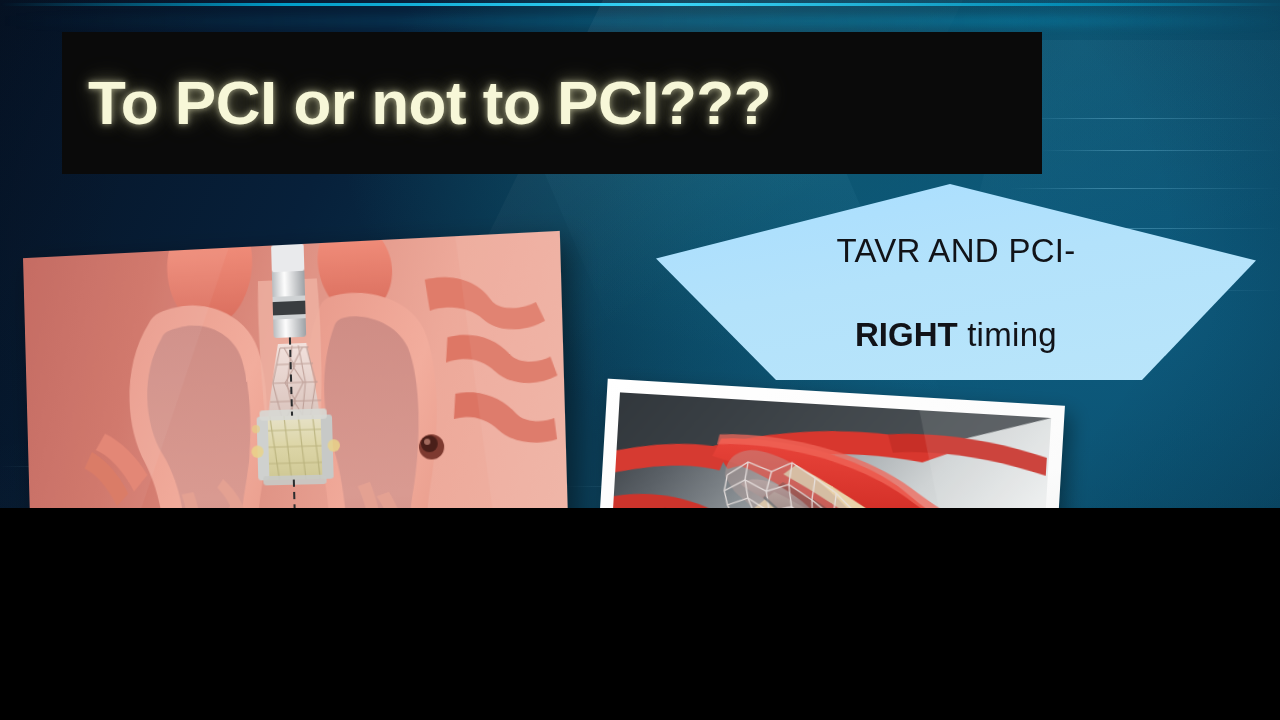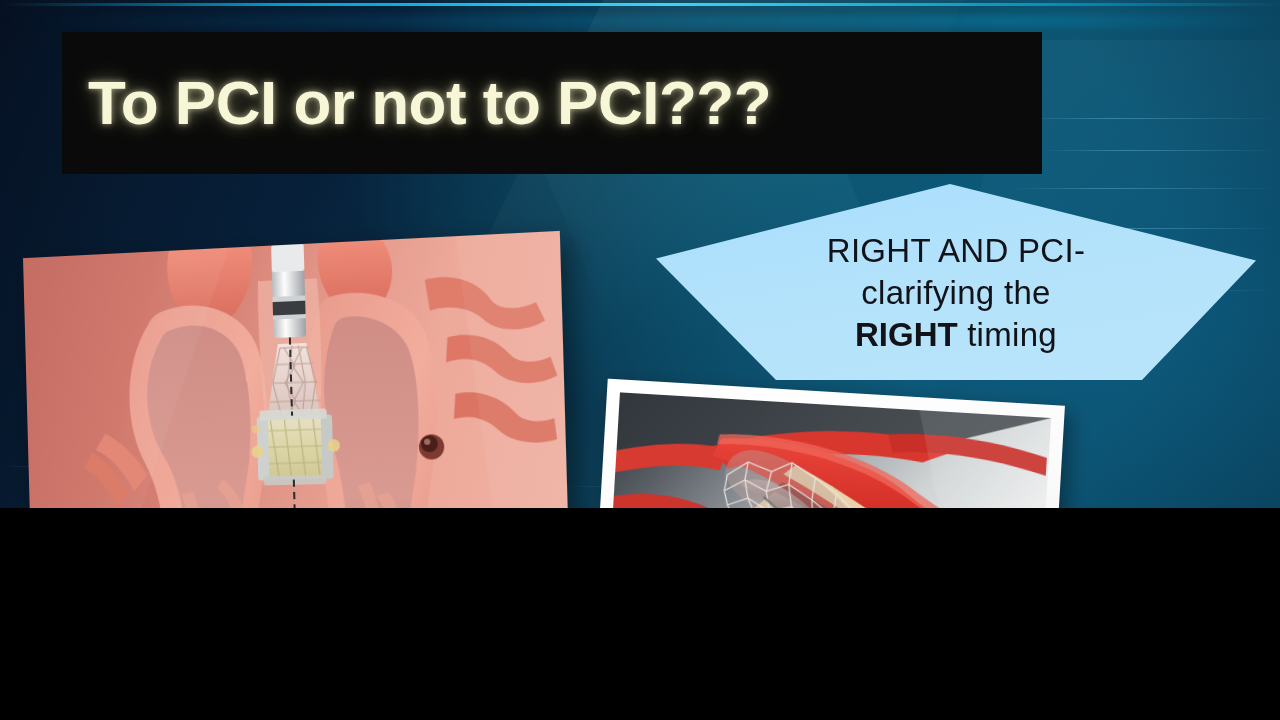--- a/index.html
+++ b/index.html
@@ -493,16 +493,16 @@
 
           <path d="M150,96 C180,120 214,150 244,178 C262,194 274,206 280,216" stroke="#6d7174" stroke-width="2.4" fill="none" opacity=".8"></path>
 
           <path d="M300,0 L432,0 L432,217 L356,217 Z" fill="#ffffff" opacity="0.10"></path>
         </svg>
       </div>
     </div>
   </div>
 
   <div class="callout">
-    <p class="callout-text nosel"><span>RIGHT AND PCI-</span><br><span>clarifying the</span><br><span class="em">RIGHT</span><span> timing</span></p>
+    <p class="callout-text nosel"><span>TAVR AND PCI-</span><br><br><span class="em">RIGHT</span><span> timing</span></p>
   </div>
 
 </div>
 
 </body></html>

